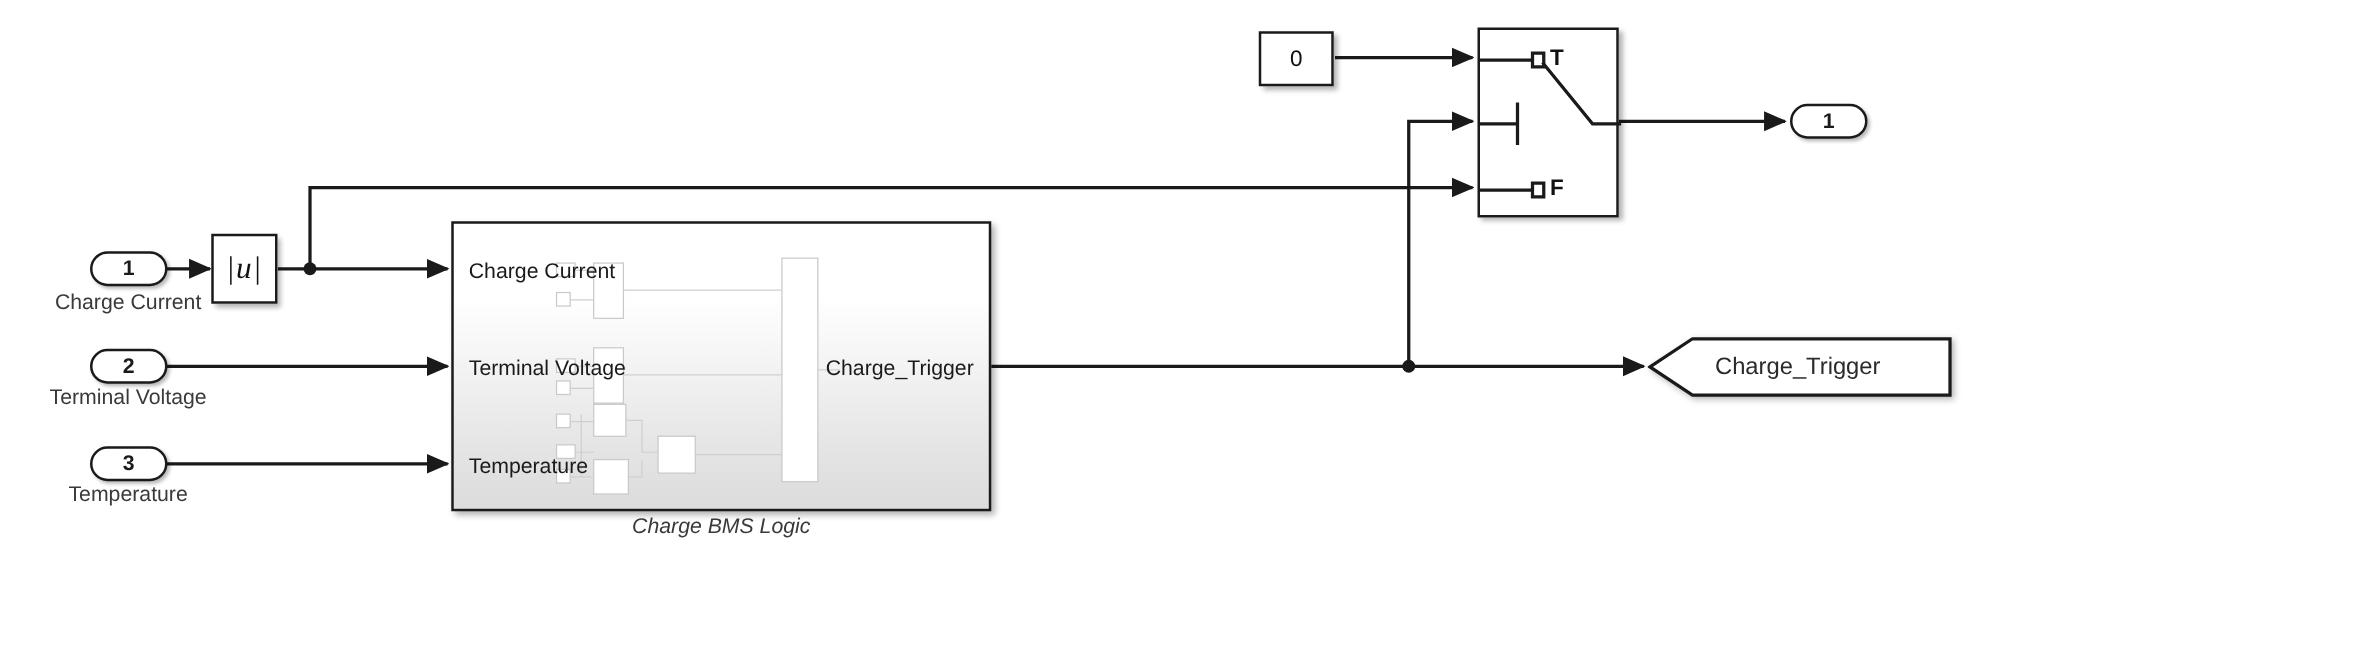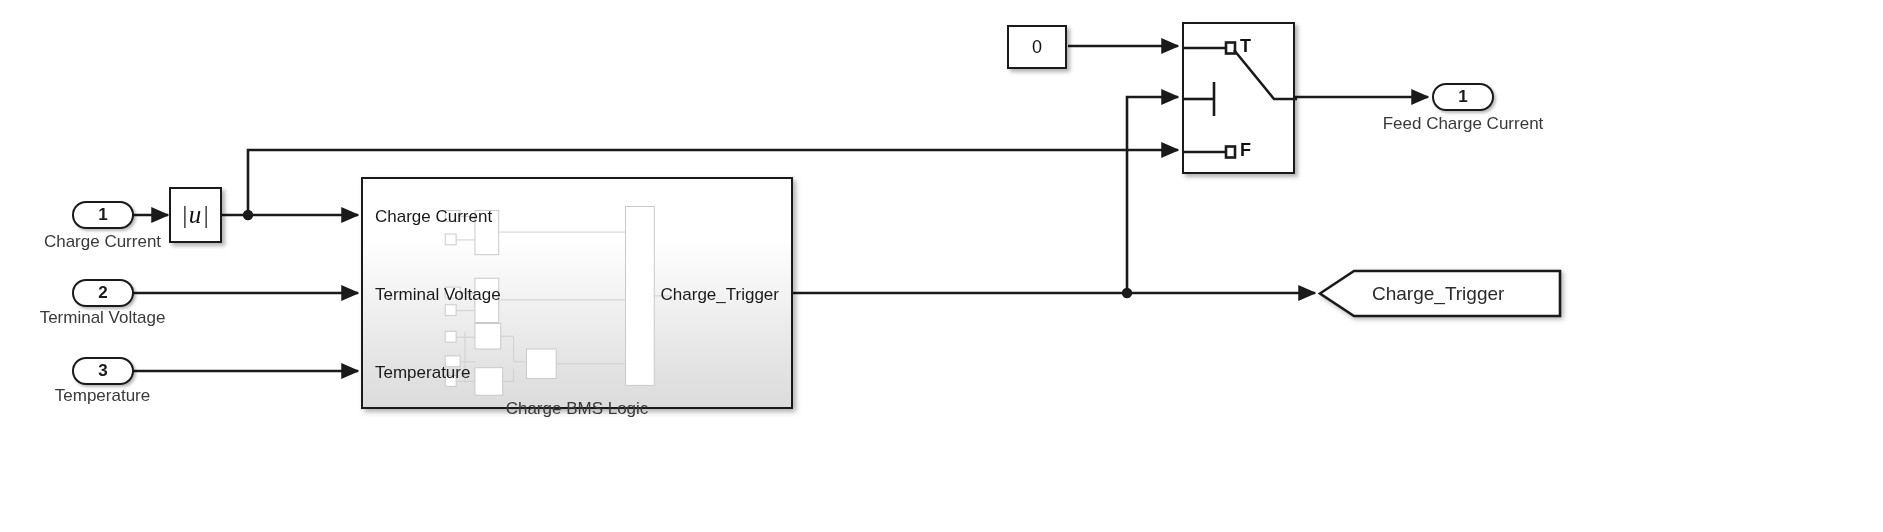--- a/index.html
+++ b/index.html
@@ -236,21 +236,21 @@
         <path d="M 195 188 L 265 188"></path>
         <path d="M 294 119 L 312 119"></path>
       </g>
     </svg>
 
     <span class="subsys-port-label" style="left:12px; top:28px;">Charge Current</span>
     <span class="subsys-port-label" style="left:12px; top:106px;">Terminal Voltage</span>
     <span class="subsys-port-label" style="left:12px; top:184px;">Temperature</span>
     <span class="subsys-port-label" style="right:12px; top:106px;">Charge_Trigger</span>
   </div>
-  <div class="blk-label" style="left:361px; top:399px; width:432px;">Charge BMS Logic</div>
+  <div class="blk-label" style="left:361px; top:411px; width:432px;font-style:italic;">Charge BMS Logic</div>
 
   <div class="blk constblk" style="left:1007px; top:25px; width:60px; height:44px;">
     <span>0</span>
   </div>
 
   <div class="blk switchblk" style="left:1182px; top:22px; width:113px; height:152px;">
     <svg viewBox="0 0 113 152" width="113" height="152" style="position:absolute; left:0; top:0;">
       <g stroke="#1a1a1a" stroke-width="2.6" fill="none">
 
         <path d="M 0 24 L 42 24"></path>
@@ -265,21 +265,20 @@
         <path d="M 50 26 L 90 75 L 113 75"></path>
       </g>
     </svg>
     <span class="sw-term" style="left:56px; top:12px;">T</span>
     <span class="sw-term" style="left:56px; top:116px;">F</span>
   </div>
 
   <div class="blk outport" style="left:1432px; top:83px; width:62px; height:28px;">
     <span>1</span>
   </div>
-  <div class="blk-label" style="left:1355px; top:114px; width:216px;">Feed Charge Current</div>
 
   <div class="gototag" style="left:1318px; top:269px; width:244px; height:49px;">
     <svg viewBox="0 0 244 49" width="244" height="49" style="position:absolute; left:0; top:0; filter:drop-shadow(2px 2px 2.5px rgba(0,0,0,0.3));">
       <path d="M 2 24.5 L 36 2 L 242 2 L 242 47 L 36 47 Z" fill="#ffffff" stroke="#1a1a1a" stroke-width="2.6" stroke-linejoin="miter"></path>
     </svg>
     <span class="tagtext">Charge_Trigger</span>
   </div>
 
 </div>
 

